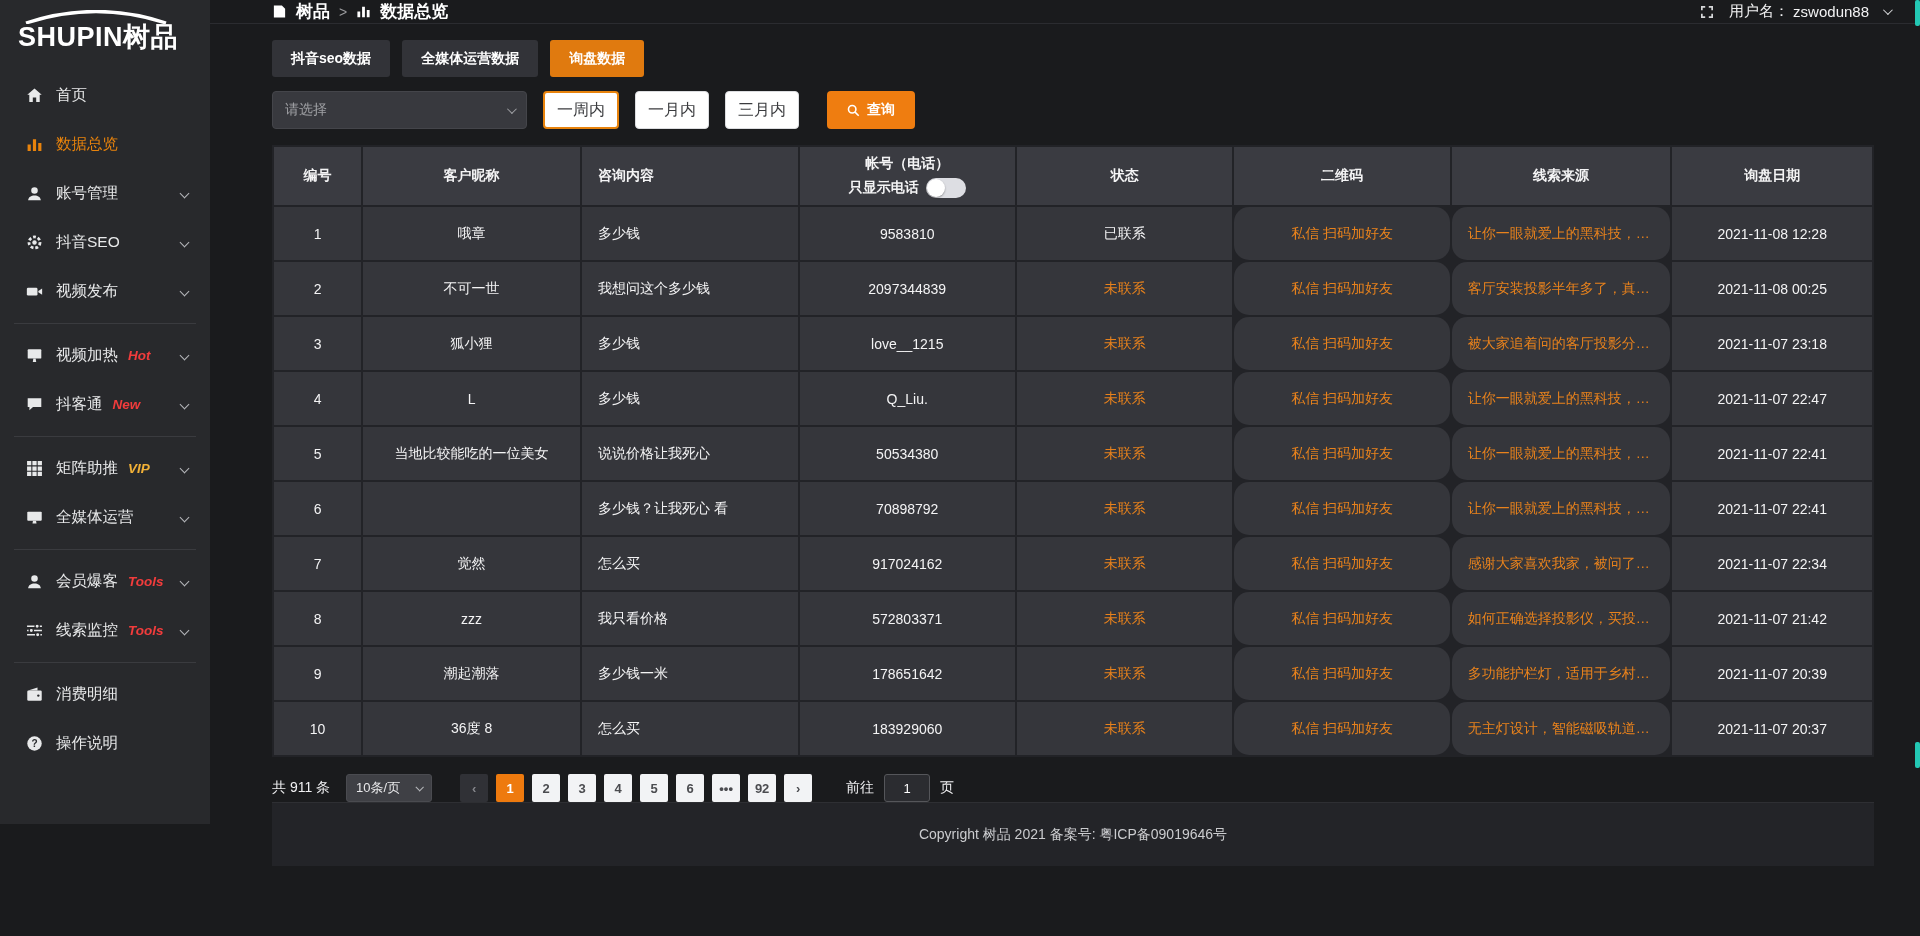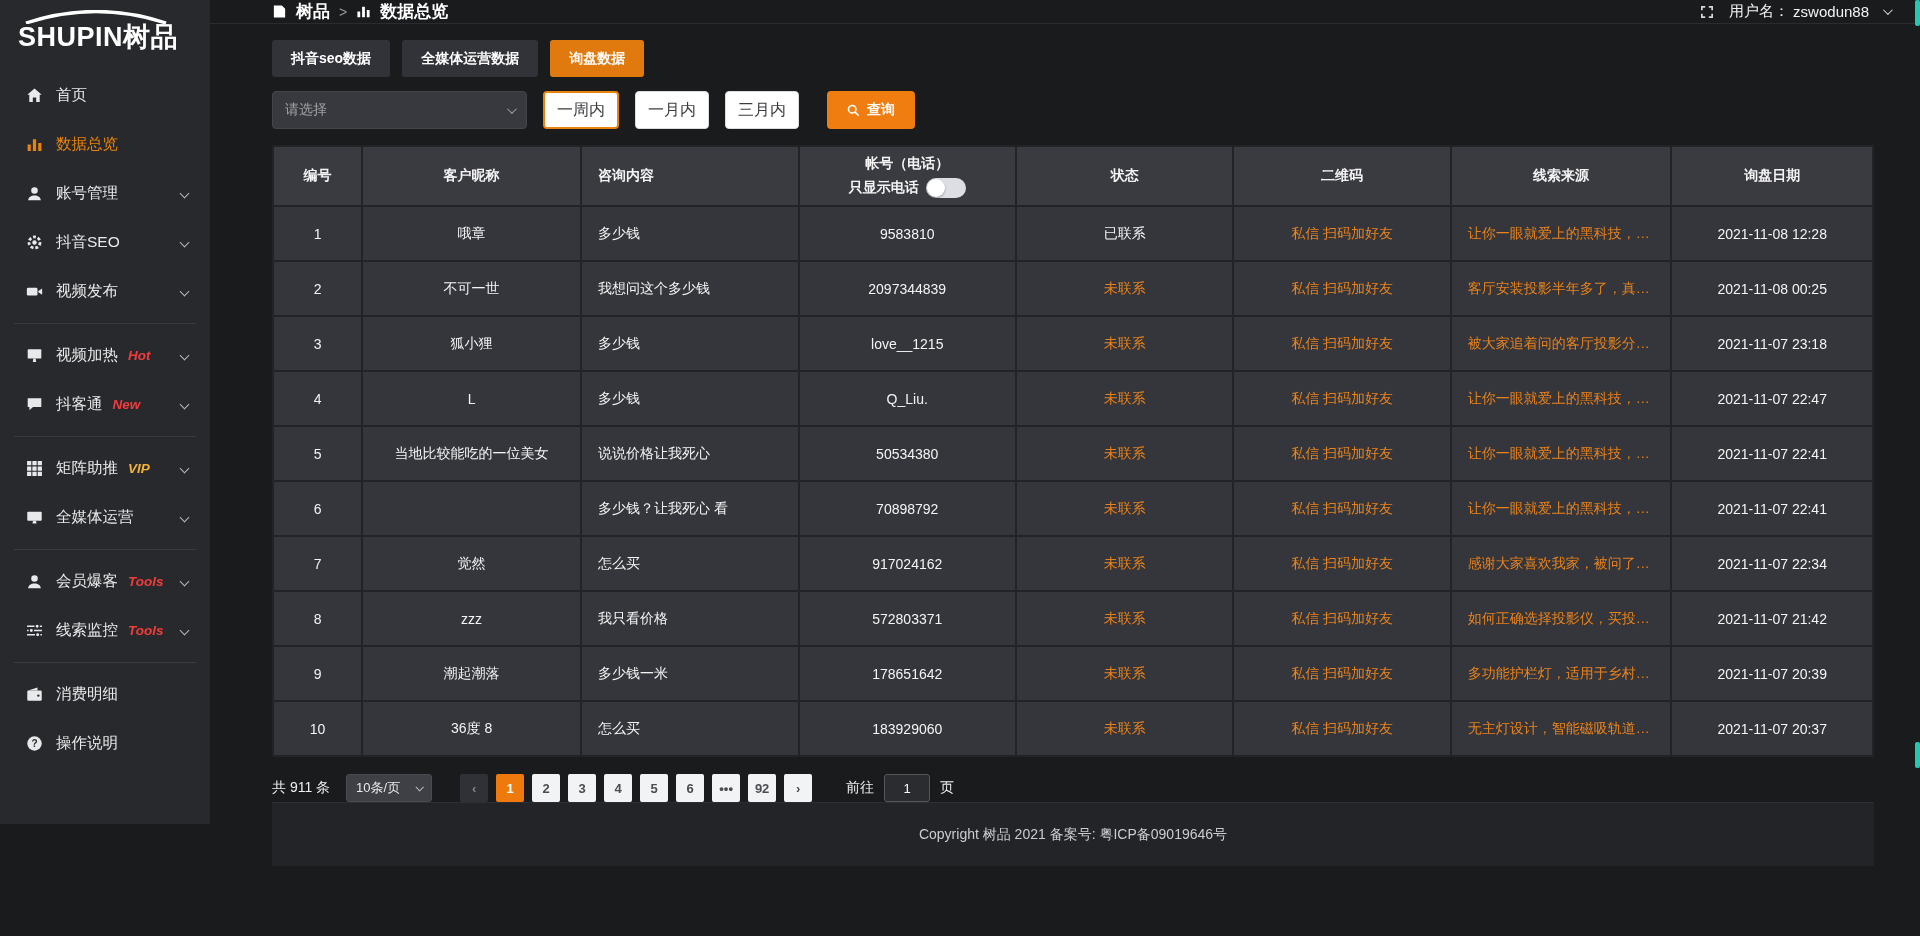--- a/index.html
+++ b/index.html
@@ -47,21 +47,21 @@
   .date-btn.selected { border:2px solid #e8830c; }
   .search-btn { height:38px; padding:0 20px; margin-left:12px; background:#ef7d10; border:none; border-radius:4px; color:#fff; font-size:14px; font-weight:bold; font-family:inherit; display:flex; align-items:center; gap:7px; cursor:pointer; }
 
   
   .data-table { width:100%; margin-top:16px; border-collapse:separate; border-spacing:2px; background:#222327; table-layout:fixed; }
   .data-table th { background:#3a3b41; height:58px; font-size:14px; font-weight:bold; color:#f4f4f5; text-align:center; padding:0 10px; }
   .data-table th.left, .data-table td.left { text-align:left; padding-left:16px; }
   .data-table td { background:#35363b; height:53px; font-size:14px; color:#f4f4f5; text-align:center; padding:0 10px; overflow:hidden; white-space:nowrap; text-overflow:ellipsis; }
   .data-table td.status-pending { color:#e8821c; }
   .data-table td.status-done { color:#f4f4f5; }
-  .data-table td.link { color:#e8821c; cursor:pointer; }
+  .data-table td.link { color:#e8821c; cursor:pointer;border-radius:15px; }
   .th-sub { display:flex; align-items:center; justify-content:center; gap:7px; margin-top:5px; font-weight:bold; }
   .toggle { width:40px; height:20px; border-radius:10px; background:#dddee3; position:relative; cursor:pointer; flex:none; }
   .toggle .knob { position:absolute; left:1px; top:1px; width:18px; height:18px; border-radius:50%; background:#fff; box-shadow:0 1px 2px rgba(0,0,0,.35); }
 
   
   .pagination { display:flex; align-items:center; margin-top:17px; font-size:14px; color:#f0f0f2; }
   .pg-total { margin-right:16px; }
   .pg-size { height:28px; min-width:86px; background:#3f4045; border:1px solid #4a4b50; border-radius:3px; display:flex; align-items:center; justify-content:space-between; gap:8px; padding:8px 9px; font-size:13px; color:#e8e8ea; cursor:pointer; }
   .pg-size .chev { margin:0; width:6px; height:6px; border-color:#b5b7bb; transform:rotate(45deg) translateY(-1px); }
   .pg-arrow, .page-btn { height:28px; min-width:28px; border:none; border-radius:2px; font-size:13px; font-weight:bold; font-family:inherit; cursor:pointer; }

